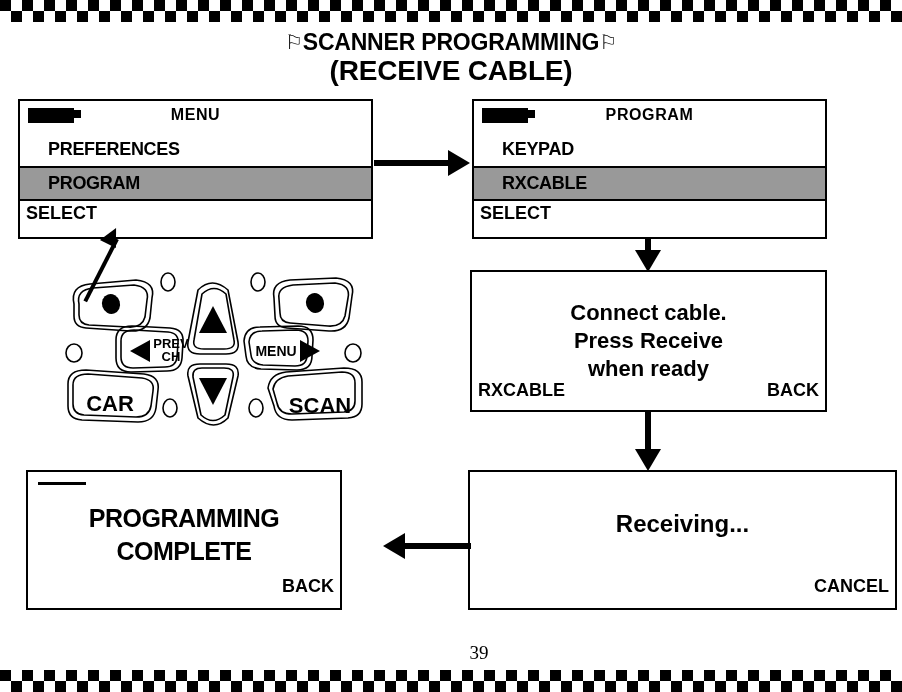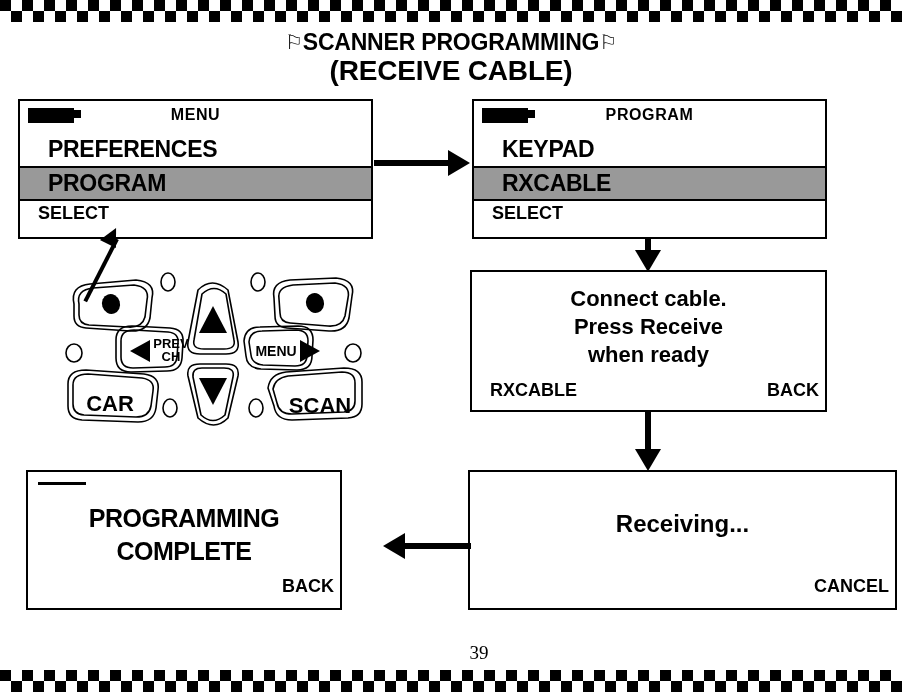--- a/index.html
+++ b/index.html
@@ -105,62 +105,61 @@
     text-align: center;
     font-size: 16px;
     font-weight: bold;
     letter-spacing: 0.6px;
   }
   .menu-item {
     height: 33px;
     display: flex;
     align-items: center;
     padding-left: 28px;
-    font-size: 23px;
+    font-size: 18px;
     font-weight: bold;
     box-sizing: border-box;
     letter-spacing: -0.3px;
   }
   .menu-item.selected {
     background: #999999;
     border-top: 2px solid #000000;
     border-bottom: 2px solid #000000;
     height: 35px;
   }
   .softkey-row {
     position: relative;
     height: 30px;
   }
   .softkey {
     position: absolute;
     top: 2px;
     font-size: 18px;
     font-weight: bold;
     letter-spacing: 0px;
-    margin-left: 12px;
   }
   .softkey.left { left: 6px; }
   .softkey.right { right: 6px; }
 
   
   .msg-area {
     text-align: center;
     font-size: 22px;
     font-weight: bold;
     line-height: 28px;
   }
 
   
   #screen-menu      { left: 18px;  top: 99px;  width: 355px; height: 140px; }
   #screen-program   { left: 472px; top: 99px;  width: 355px; height: 140px; }
   #screen-connect   { left: 470px; top: 270px; width: 357px; height: 142px; }
   #screen-receiving { left: 468px; top: 470px; width: 429px; height: 140px; }
   #screen-complete  { left: 26px;  top: 470px; width: 316px; height: 140px; }
 
-  #screen-connect .msg-area { padding-top: 13px; }
+  #screen-connect .msg-area { padding-top: 27px; }
   #screen-receiving .msg-area { padding-top: 38px; font-size: 24px; }
   #screen-complete .msg-area { padding-top: 30px; font-size: 25px; line-height: 33px; letter-spacing: -0.5px; }
 
   
   .arrow { position: absolute; }
   .arrow-shaft-h { position: absolute; height: 6px; background: #000000; }
   .arrow-shaft-v { position: absolute; width: 6px; background: #000000; }
   .arrow-head {
     position: absolute;
     width: 0; height: 0;

